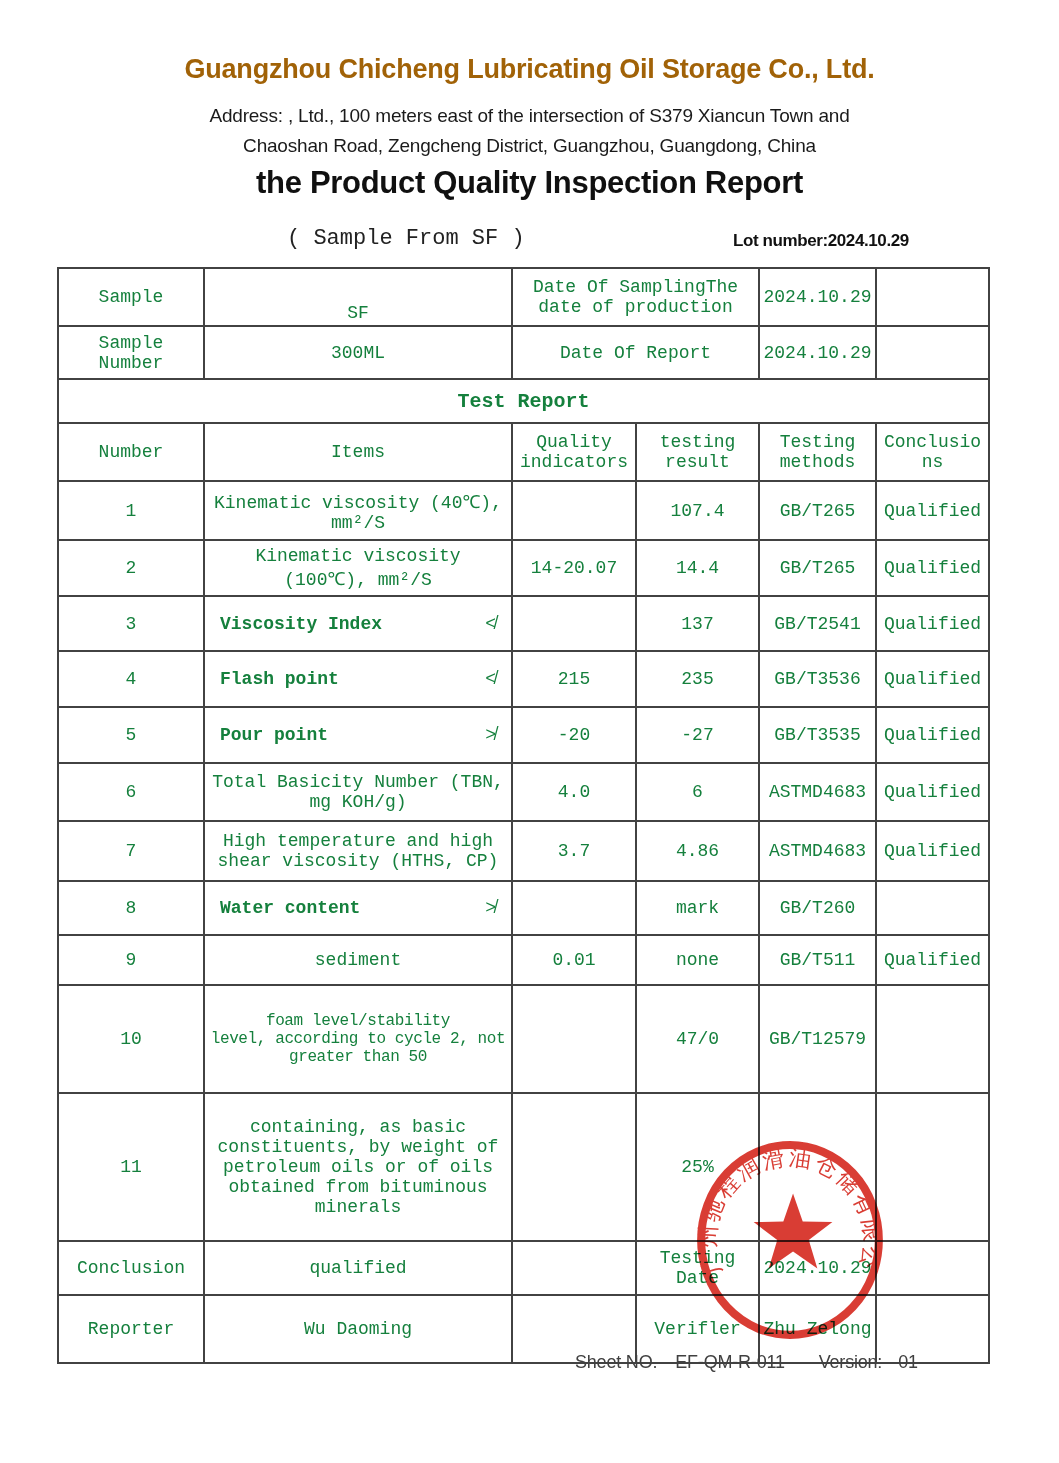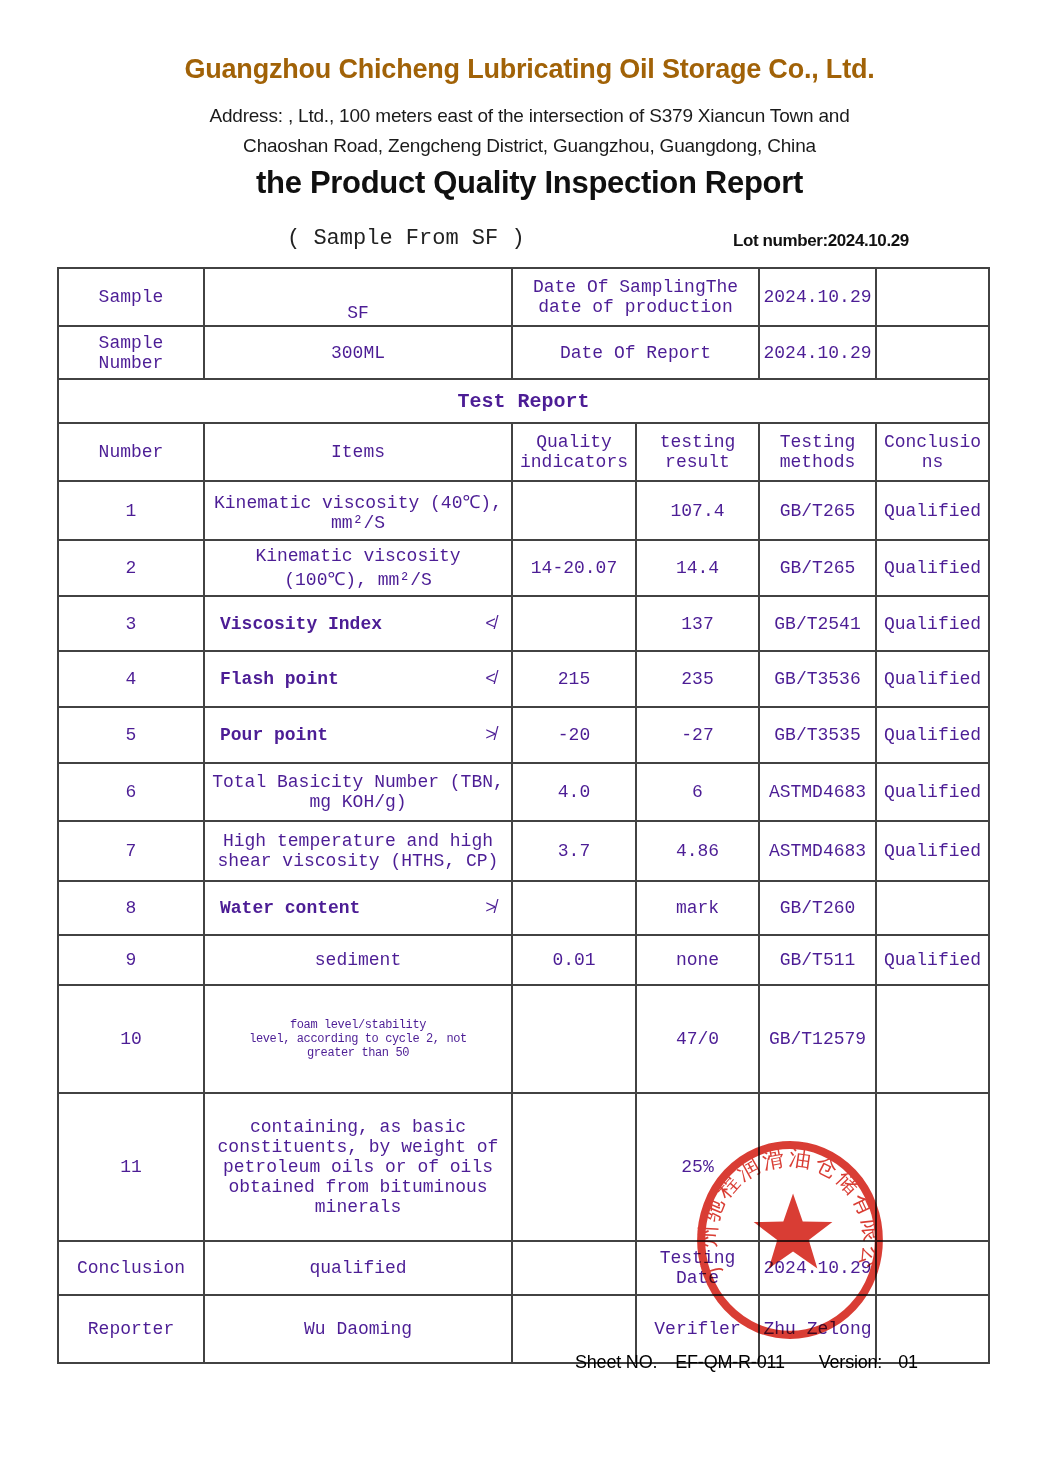--- a/index.html
+++ b/index.html
@@ -8,32 +8,32 @@
   .company{position:absolute;top:54px;left:0;width:100%;text-align:center;
            font-size:27px;font-weight:700;letter-spacing:-0.2px;color:#a16207;}
   .addr{position:absolute;top:101px;left:0;width:100%;text-align:center;
         font-size:19px;line-height:30px;color:#1a1a1a;letter-spacing:-0.2px;}
   .title{position:absolute;top:165px;left:0;width:100%;text-align:center;
          font-size:31px;font-weight:700;color:#101010;letter-spacing:-0.3px;}
   .sample-from{position:absolute;top:226px;left:287px;font-family:"Liberation Mono","DejaVu Sans Mono",monospace;
          font-size:22px;color:#222;}
   .lot{position:absolute;top:231px;left:733px;font-size:17px;font-weight:700;letter-spacing:-0.4px;color:#111;}
   table.doc{position:absolute;top:267px;left:57px;width:931px;border-collapse:collapse;table-layout:fixed;
-         font-family:"Liberation Mono","DejaVu Sans Mono",monospace;font-size:18px;color:#4c1d95;}
+         font-family:"Liberation Mono","DejaVu Sans Mono",monospace;font-size:18px;color:#15803d;}
   table.doc td{border:2px solid #424242;text-align:center;vertical-align:middle;padding:2px 3px;overflow:hidden;}
   .pre{white-space:pre-line;}
   .section-title{font-weight:700;font-size:20px;}
   .break{word-break:break-all;}
   .item-flex{display:flex;justify-content:space-between;align-items:center;padding:0 12px 0 12px;}
   .item-flex .lbl{text-align:left;font-weight:bold;}
-  .tight{font-size:12px;letter-spacing:-0.4px;}
+  .tight{font-size:16px;letter-spacing:-0.4px;}
   .rt{vertical-align:top;padding-top:10px;}
   .rb{vertical-align:bottom;padding-bottom:16px;}
   .footer{position:absolute;top:1352px;left:575px;display:flex;gap:0;
-          font-size:18px;color:#000000;letter-spacing:-0.2px;}
+          font-size:18px;color:#404040;letter-spacing:-0.2px;}
   .footer span{margin-right:0;}
   .footer .gap-s{margin-right:18px;}
   .footer .gap-l{margin-right:34px;}
   .footer .gap-m{margin-right:16px;}
   .stamp{position:absolute;top:1136px;left:688px;width:204px;height:212px;
          mix-blend-mode:multiply;opacity:0.9;pointer-events:none;}
 </style>
 </head>
 <body>
 

